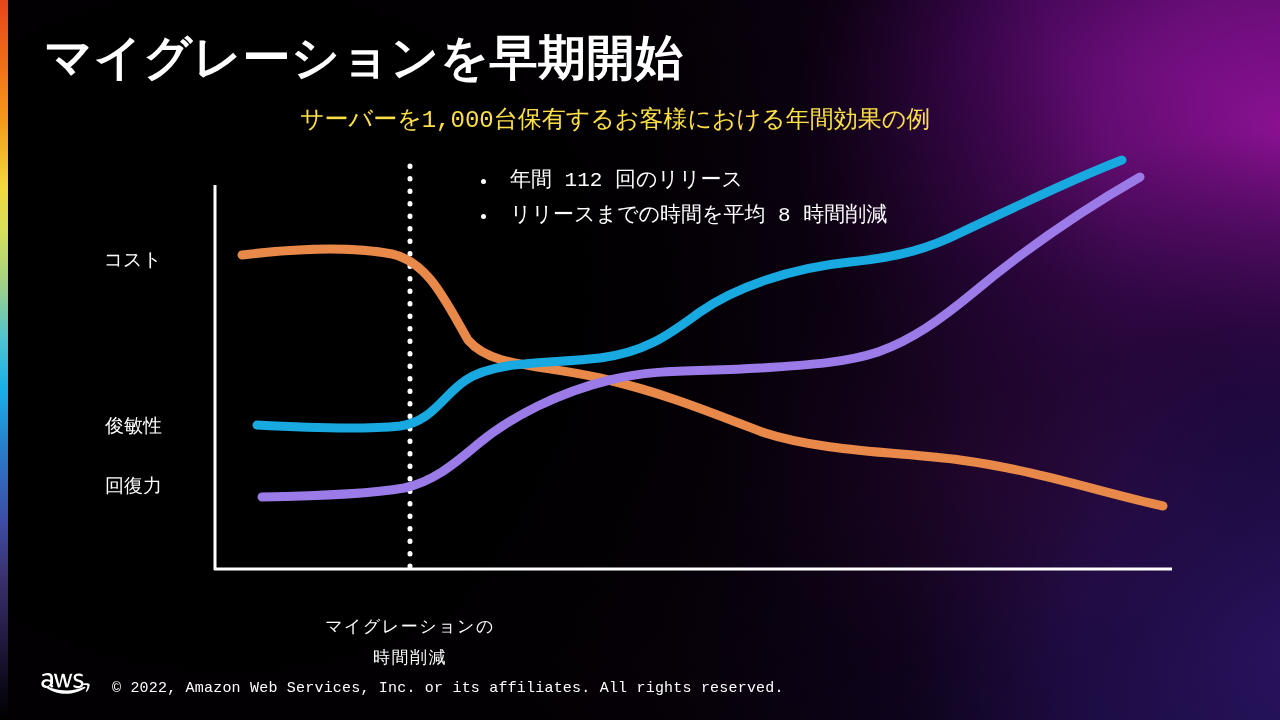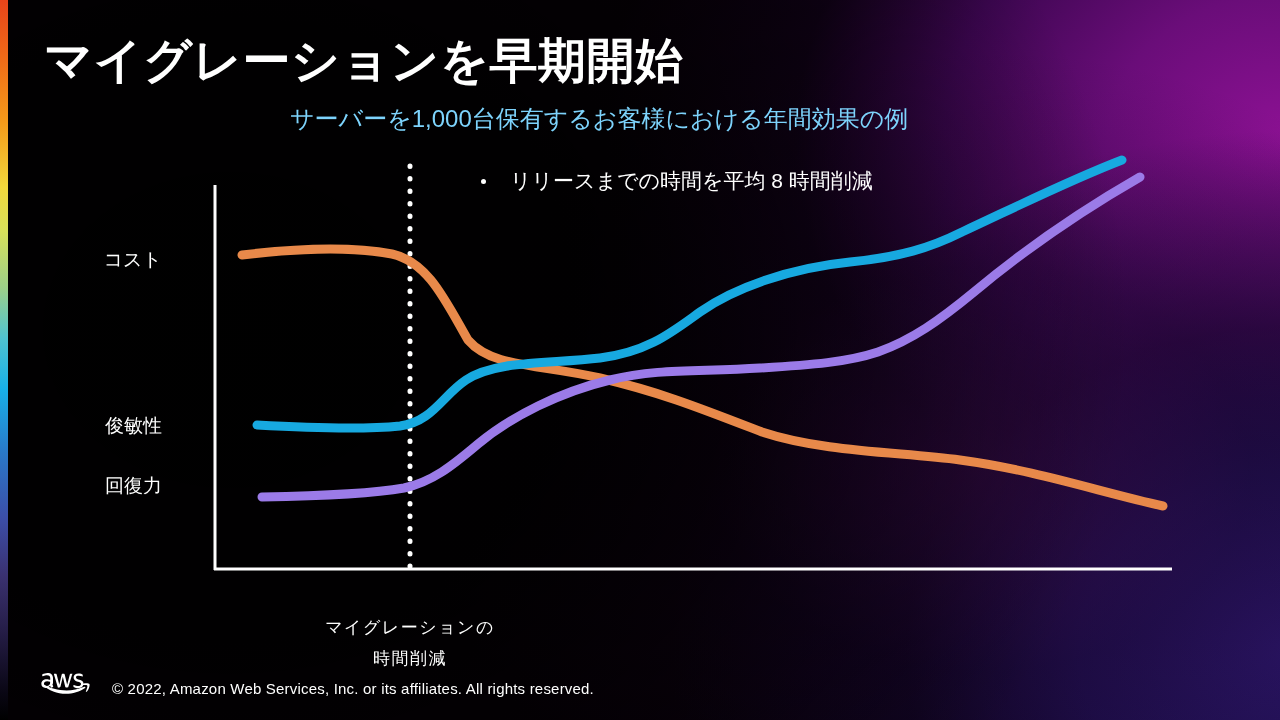--- a/index.html
+++ b/index.html
@@ -9,20 +9,21 @@
   }
   body {
     font-family: "Liberation Sans", sans-serif;
   }
   #slide {
     position: relative;
     width: 1280px;
     height: 720px;
     overflow: hidden;
     background: #050006;
+    font-family: Liberation Mono, monospace;
   }
   
   .bg-base {
     position: absolute;
     inset: 0;
     background: #070007;
   }
   .bg-glow-right {
     position: absolute;
     inset: 0;
@@ -77,25 +78,25 @@
     top: 35px;
     font-size: 48px;
     font-weight: 700;
     color: #ffffff;
     letter-spacing: 0.5px;
     line-height: 1.1;
     white-space: nowrap;
   }
   .subtitle {
     position: absolute;
-    left: 290px;
+    left: 300px;
     top: 103px;
     font-size: 24px;
     font-weight: 400;
-    color: #7dd3fc;
+    color: #fde047;
     white-space: nowrap;
   }
   
   .bullets {
     position: absolute;
     left: 476px;
     top: 166px;
     list-style: none;
     margin: 0;
     padding: 0;
@@ -175,20 +176,24 @@
   <div class="bg-glow-right"></div>
   <div class="bg-glow-bottomright"></div>
   <div class="bg-glow-mid"></div>
   <div class="bg-vignette"></div>
   <div class="edge-strip"></div>
 
   <div class="title">マイグレーションを早期開始</div>
   <div class="subtitle">サーバーを1,000台保有するお客様における年間効果の例</div>
 
   <ul class="bullets">
+    <li>
+      <span class="dot"></span>
+      <span>年間 112 回のリリース</span>
+    </li>
     <li>
       <span class="dot"></span>
       <span>リリースまでの時間を平均 8 時間削減</span>
     </li>
   </ul>
 
   <div class="chart-wrap">
     <svg width="1280" height="720" viewBox="0 0 1280 720">
 
       <line x1="215" y1="185" x2="215" y2="570" stroke="#ffffff" stroke-width="3"></line>

